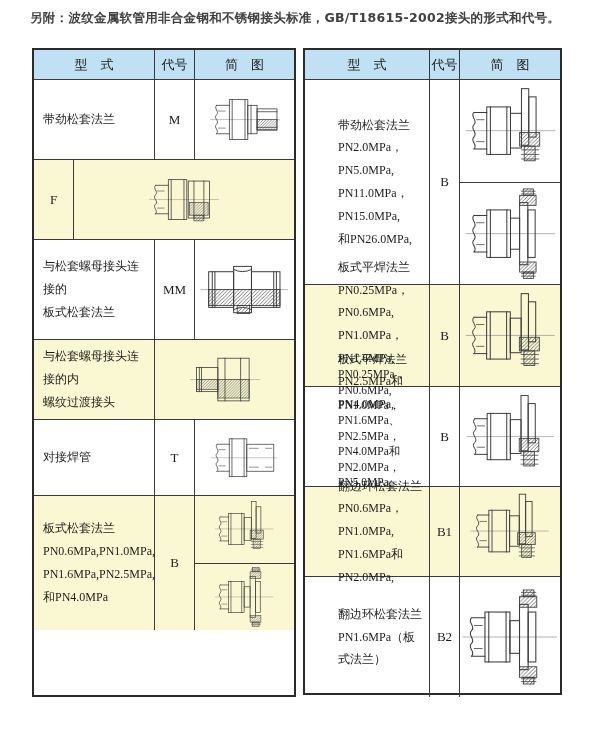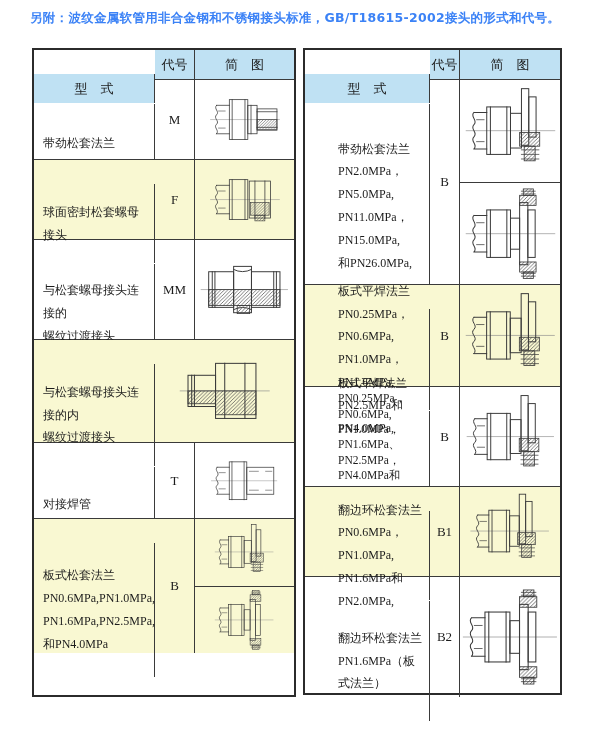--- a/index.html
+++ b/index.html
@@ -8,21 +8,21 @@
     width: 600px; height: 740px;
     font-family: "Liberation Serif", "DejaVu Serif", serif;
     color: var(--text, #1c1c1c);
   }
   .page { position: relative; width: 600px; height: 740px; background: #ffffff; overflow: hidden; }
 
   .title {
     position: absolute; left: 30px; top: 10px;
     font-size: 12.5px; font-weight: 600; letter-spacing: 0.3px;
     font-family: "DejaVu Sans", "Liberation Sans", sans-serif;
-    color: #3b82f6;
+    color: #404040;
   }
 
   .doc-table {
     position: absolute; top: 48px;
     border: 2px solid #2b2b2b; background: #ffffff;
     display: flex; flex-direction: column;
   }
   .doc-table.left  { left: 32px;  width: 264px; height: 649px; }
   .doc-table.right { left: 303px; width: 259px; height: 647px; }
 
@@ -32,21 +32,21 @@
 
   .cell { border-right: 1px solid var(--border, #3a3a3a); height: 100%; }
   .cell:last-child { border-right: none; }
 
   .left  .type { width: 121px; } .left  .code { width: 40px; } .left  .sketch { flex: 1; }
   .right .type { width: 125px; padding-left: 33px; } .right .code { width: 30px; } .right .sketch { flex: 1; }
 
   .type {
     display: flex; align-items: center;
     padding: 4px 5px 4px 9px;
-    font-size: 12px; line-height: 1.9; white-space: pre-line; margin-top: 24px;
+    font-size: 12px; line-height: 1.9; white-space: pre-line;
   }
   .type.dense { line-height: 1.34; font-size: 11.5px; }
   .code { display: flex; align-items: center; justify-content: center; font-size: 13px; }
   .sketch { display: flex; flex-direction: column; }
 
   .diag { flex: 1 1 0; display: flex; align-items: center; justify-content: center; overflow: hidden; }
   .diag + .diag { border-top: 1px solid var(--border, #3a3a3a); }
   .diag svg { height: 90%; max-height: 96px; width: auto; max-width: 100px; display: block; }
 
   .row.header .cell {
@@ -97,21 +97,20 @@
               </g>
               <g stroke="#3a3a3a" stroke-width="0.9" fill="url(#hp)">
                 <rect x="69" y="50" width="28" height="14"></rect>
               </g>
             </svg>
           </div>
       </div>
     </div>
 
     <div class="row hl" style="height:80px">
-      <div class="cell type">球面密封松套螺母接头</div>
       <div class="cell code">F</div>
       <div class="cell sketch">
         <div class="diag">
             <svg viewBox="0 0 104 100" preserveAspectRatio="xMidYMid meet">
               <path d="M3,50 H101" stroke="#8a8a8a" stroke-width="0.7" fill="none"></path>
               <g stroke="#3a3a3a" stroke-width="1.1" fill="none" stroke-linecap="square">
                 <path d="M12,30 H30 M12,70 H30 M12,30 c-5,4.5 5,8.8 0,13.3 c-5,4.9 5,8.9 0,13.4 c-5,4.5 5,8.8 0,13.3"></path>
                 <path d="M15,38 h9 M15,62 h9" stroke-width="0.8"></path>
                 <rect x="30" y="22" width="26" height="56"></rect>
                 <path d="M34,22 V78 M52,22 V78"></path>
@@ -122,21 +121,21 @@
                 <rect x="60" y="54" width="26" height="18"></rect>
                 <rect x="66" y="72" width="14" height="8"></rect>
               </g>
             </svg>
           </div>
       </div>
     </div>
 
     <div class="row" style="height:100px">
       <div class="cell type">与松套螺母接头连接的
-螺纹过渡接头</div>
+板式松套法兰</div>
       <div class="cell code">MM</div>
       <div class="cell sketch">
         <div class="diag">
             <svg viewBox="0 0 104 100" preserveAspectRatio="xMidYMid meet">
               <path d="M3,50 H101" stroke="#8a8a8a" stroke-width="0.7" fill="none"></path>
               <g stroke="#3a3a3a" stroke-width="1.1" fill="none" stroke-linecap="square">
                 <rect x="12" y="30" width="28" height="40"></rect>
                 <path d="M16,30 V70 M19,30 V70"></path>
                 <rect x="40" y="24" width="20" height="52"></rect>
                 <path d="M40,27.5 q10,5 20,0 M40,72.5 q10,-5 20,0"></path>
@@ -145,21 +144,21 @@
               </g>
               <g stroke="#3a3a3a" stroke-width="0.9" fill="url(#hp)">
                 <rect x="12" y="50" width="80" height="18"></rect>
                 <rect x="44" y="68" width="14" height="9"></rect>
               </g>
             </svg>
           </div>
       </div>
     </div>
 
-    <div class="row hl" style="height:103px">
+    <div class="row hl" style="height:80px">
       <div class="cell type">与松套螺母接头连接的内
 螺纹过渡接头</div>
       <div class="cell sketch">
         <div class="diag">
             <svg viewBox="0 0 104 100" preserveAspectRatio="xMidYMid meet">
               <path d="M3,50 H101" stroke="#8a8a8a" stroke-width="0.7" fill="none"></path>
               <g stroke="#3a3a3a" stroke-width="1.1" fill="none" stroke-linecap="square">
                 <rect x="12" y="33" width="30" height="34"></rect>
                 <path d="M16,33 V67 M19,33 V67"></path>
                 <rect x="42" y="20" width="44" height="60"></rect>

